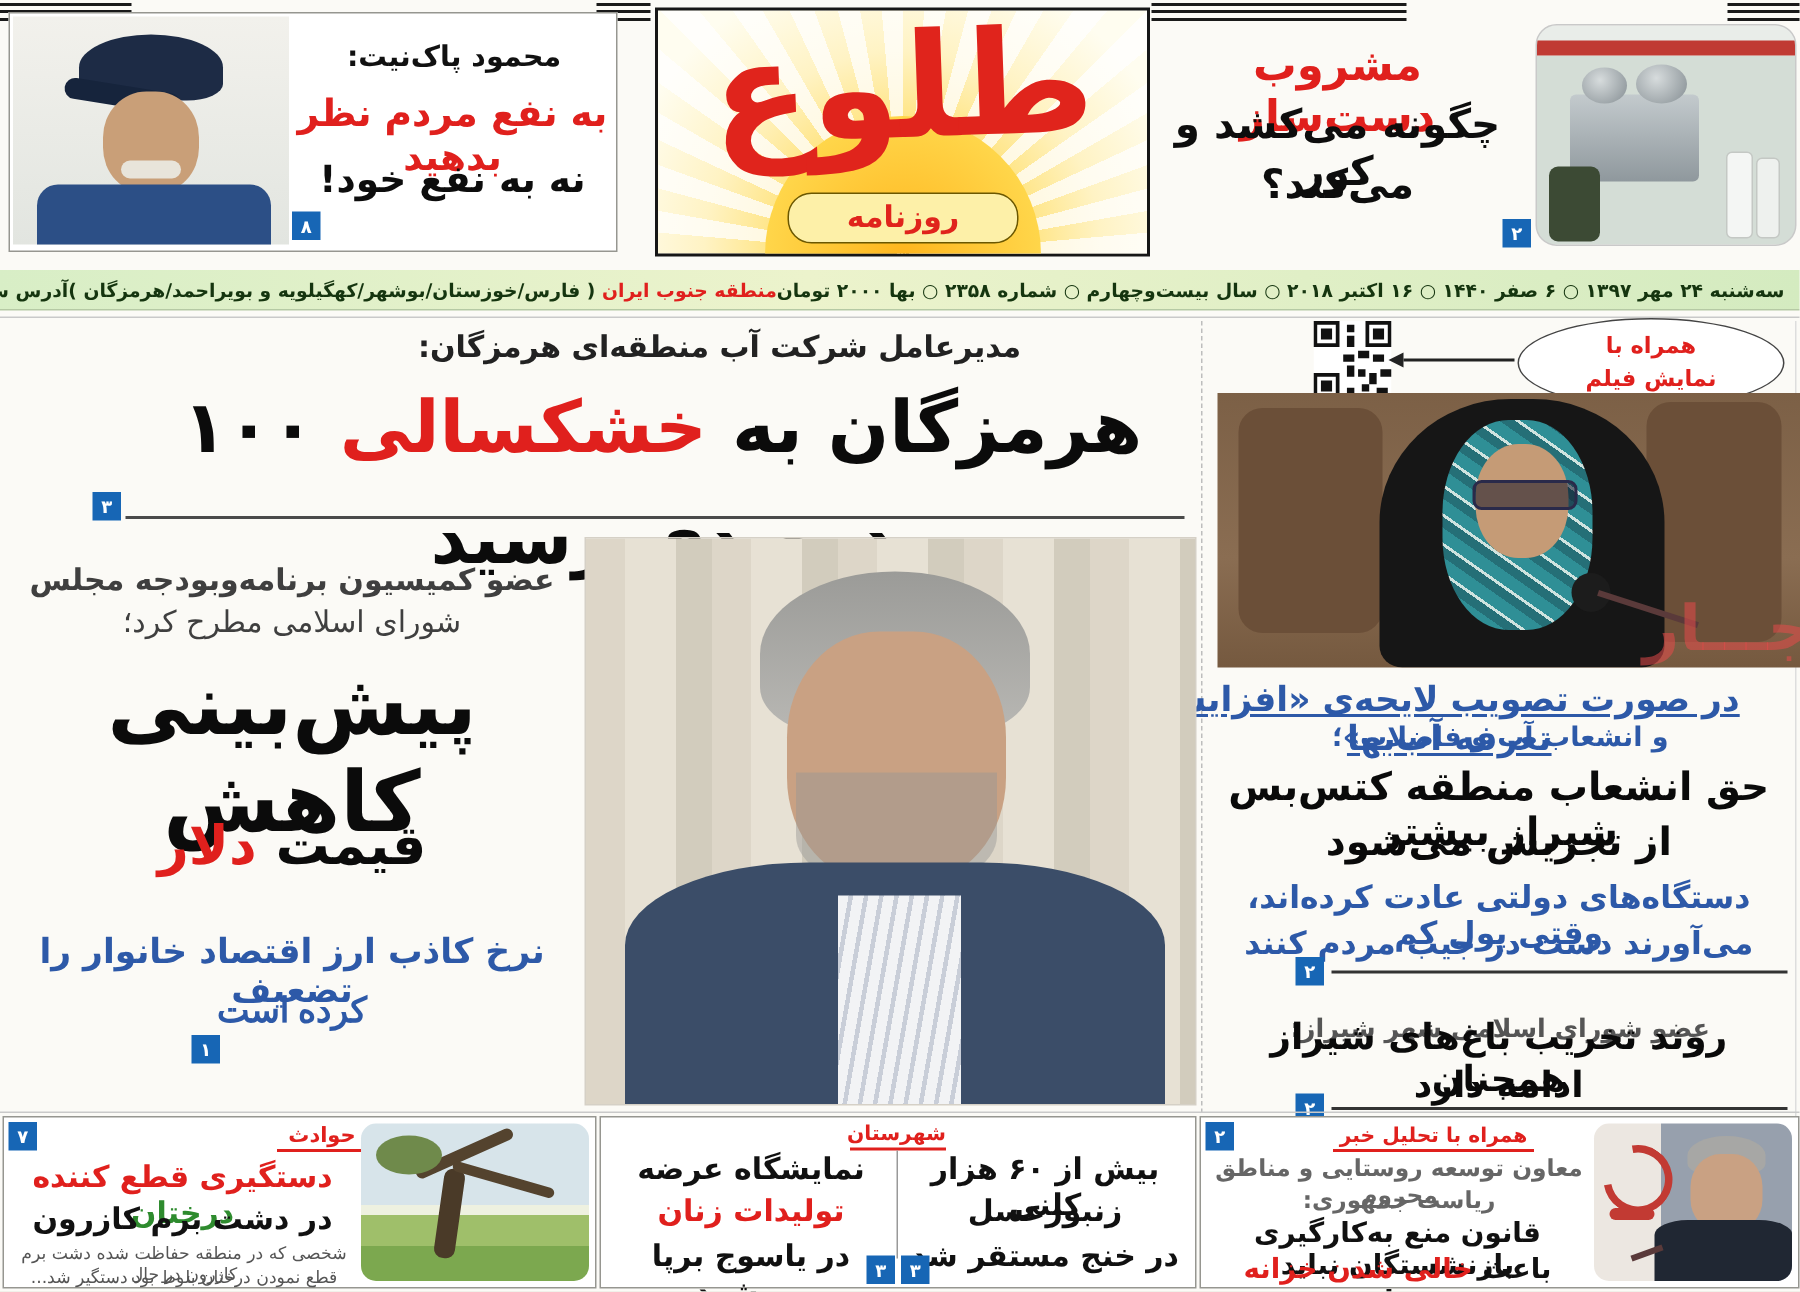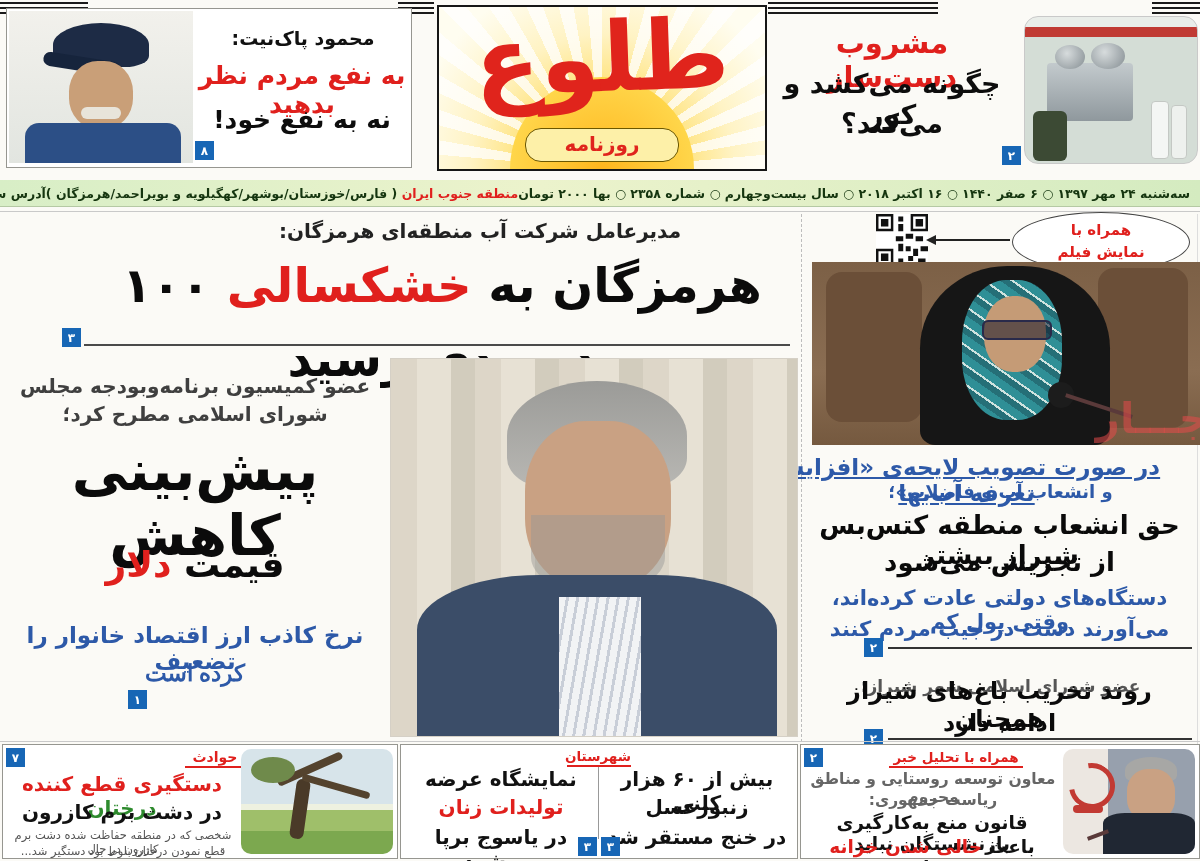--- a/index.html
+++ b/index.html
@@ -140,21 +140,21 @@
   <div class="abs" style="left:888px;top:647px;width:304px;height:2px;background:#333;"></div>
   <div class="abs badge" style="left:864px;top:638px;">۲</div>
 
   <div class="abs center" style="left:806px;top:656px;width:389px;font-size:17px;font-weight:bold;color:#555;margin-top:20px;">عضو شورای اسلامی شهر شیراز:</div>
   <div class="abs center" style="left:804px;top:677px;width:391px;font-size:24px;font-weight:900;color:#0a0a0a;">روند تخریب باغ‌های شیراز همچنان</div>
   <div class="abs center" style="left:804px;top:709px;width:391px;font-size:24px;font-weight:900;color:#0a0a0a;">ادامه دارد</div>
   <div class="abs" style="left:888px;top:738px;width:304px;height:2px;background:#333;"></div>
   <div class="abs badge" style="left:864px;top:729px;">۲</div>
 
   <div class="abs center" style="left:10px;top:374px;width:370px;font-size:20px;font-weight:bold;color:#3f3f3f;">عضو کمیسیون برنامه‌وبودجه مجلس</div>
-  <div class="abs center" style="left:10px;top:402px;width:370px;font-size:20px;font-weight:bold;color:#3f3f3f;">شورای اسلامی مطرح کرد؛</div>
+  <div class="abs center" style="left:10px;top:402px;width:370px;font-size:20px;font-weight:normal;color:#3f3f3f;">شورای اسلامی مطرح کرد؛</div>
   <div class="abs center" style="left:10px;top:438px;width:370px;font-size:56px;font-weight:900;color:#0b0b0b;">پیش‌بینی کاهش</div>
   <div class="abs center" style="left:10px;top:544px;width:370px;font-size:36px;font-weight:900;color:#0b0b0b;">
     <span>قیمت </span><span class="red">دلار</span>
   </div>
   <div class="abs center bluetext" style="left:10px;top:622px;width:370px;font-size:23px;font-weight:700;">نرخ کاذب ارز اقتصاد خانوار را تضعیف</div>
   <div class="abs center bluetext" style="left:10px;top:660px;width:370px;font-size:23px;font-weight:800;font-family:Liberation Serif, serif;">کرده است</div>
   <div class="abs badge" style="left:128px;top:690px;">۱</div>
 
   <div class="photo" style="left:390px;top:358px;width:406px;height:377px;border:1px solid #d5d0c6;background:repeating-linear-gradient(90deg,#ddd6c8 0 26px,#e7e1d4 26px 60px,#d2ccbd 60px 84px);">
     <div class="ph-shape" style="top:22px;left:116px;width:180px;height:110px;background:linear-gradient(180deg,#9b9b98,#b9b8b4);border-radius:50% 50% 30% 30%;"></div>

